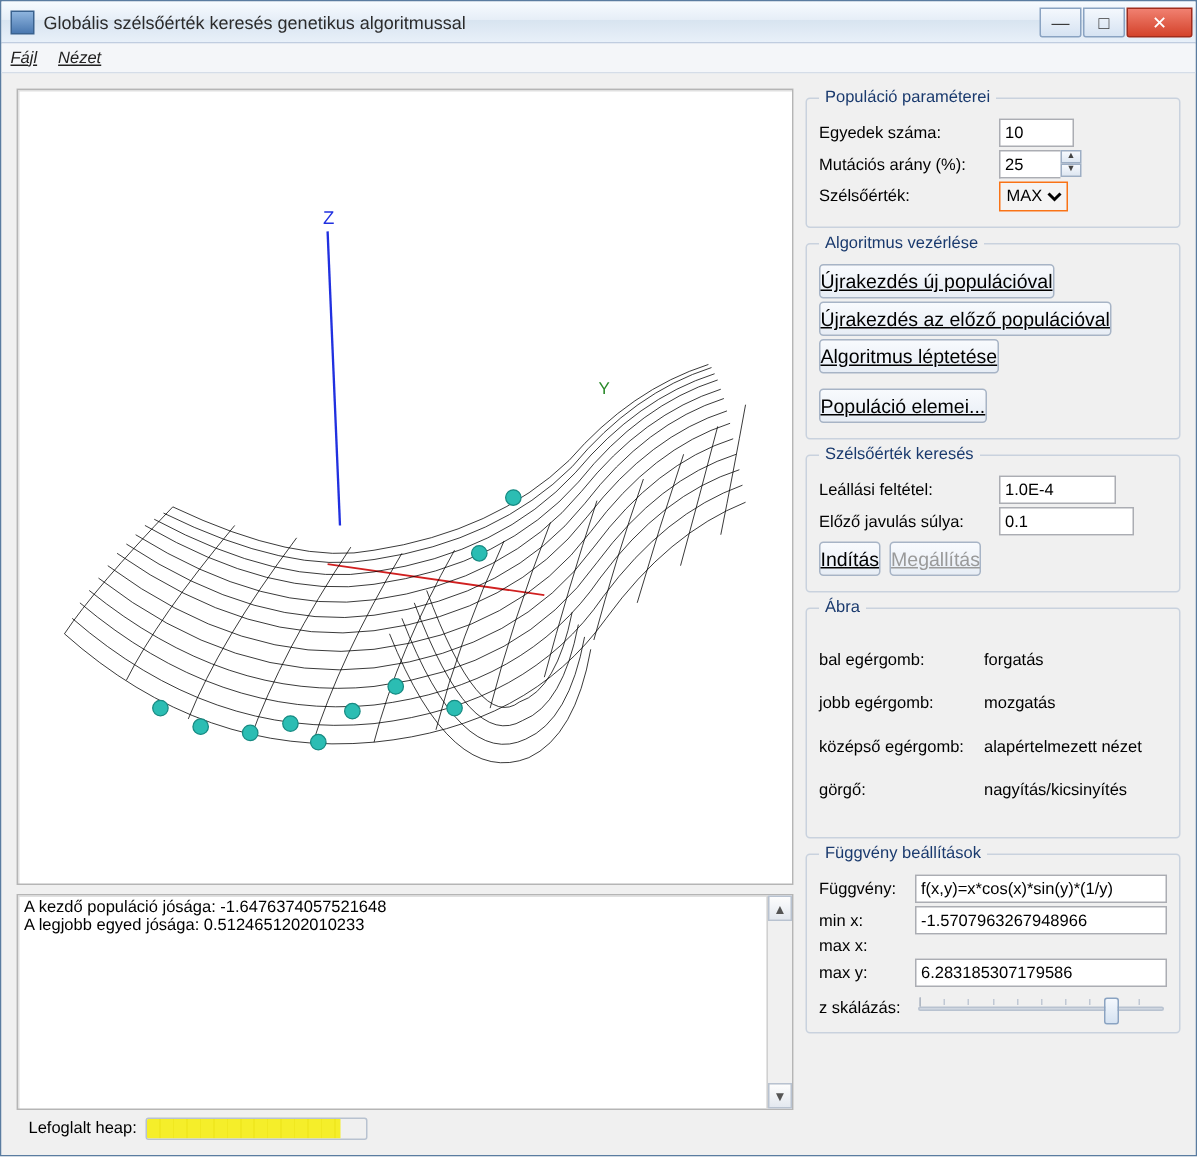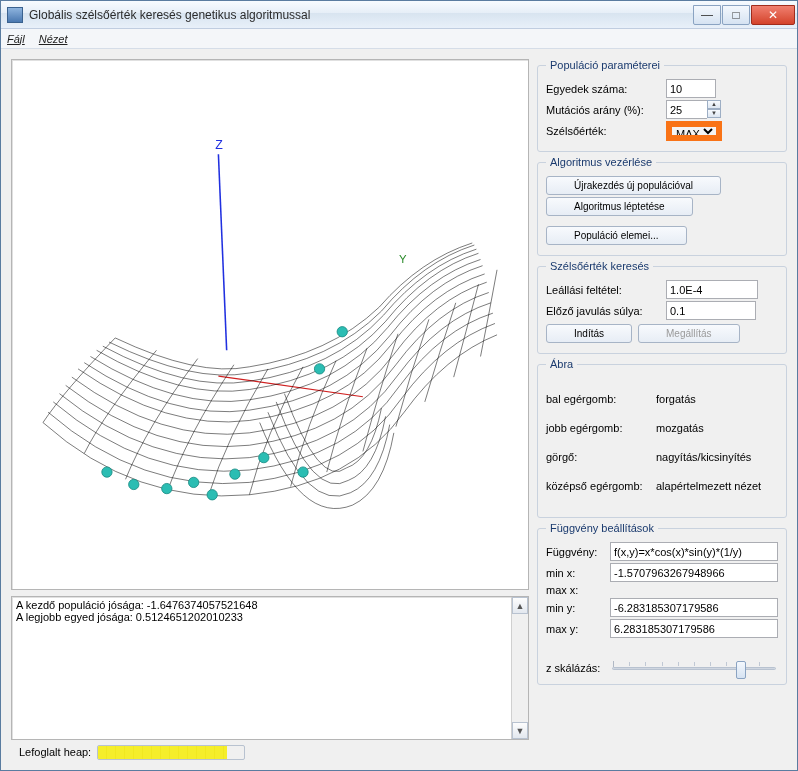--- a/index.html
+++ b/index.html
@@ -22,26 +22,26 @@
   .log-scroll { position: absolute; right: 0; top: 0; bottom: 0; width: 17px; background: #f0f0f0; border-left: 1px solid #d0d0d0; }
   .log-scroll .arrow { height: 17px; background: linear-gradient(#fdfdfd,#e3e8ef); border: 1px solid #b8c2d0; display: flex; align-items: center; justify-content: center; font-size: 9px; color: #555; }
   .right-col { width: 250px; display: flex; flex-direction: column; gap: 4px; }
   fieldset { border: 1px solid #c9d2de; border-radius: 3px; padding: 6px 8px 8px 8px; background: #f0f0f0; }
   legend { padding: 0 4px; color: #1a3a6e; font-size: 11px; }
   .row { display: flex; align-items: center; margin: 2px 0; gap: 6px; }
   .row label, .row .lbl { flex: 0 0 114px; color: #000; }
   input[type=text] { border: 1px solid #abadb3; padding: 1px 3px; font-size: 11px; height: 19px; background: #fff; }
   input[type=text].narrow { width: 50px; }
   input[type=text].wide { flex: 1; width: 100%; }
-  select { border: 6px solid #f97316; font-size: 11px; height: 20px; background: #f4f4f4; }
+  select { border: 1px solid #f97316; font-size: 11px; height: 20px; background: #f4f4f4; }
   .spinner { display: inline-flex; }
   .spinner input { width: 41px; border-right: none; }
   .spinner .spins { display: flex; flex-direction: column; }
   .spinner .spins button { width: 14px; height: 9px; font-size: 6px; line-height: 5px; padding: 0; border: 1px solid #9daec4; background: linear-gradient(#f7fafe,#dde6f1); color: #444; }
-  button.form-btn { border: 1px solid #a7b4c6; background: linear-gradient(#f8fafd,#e7edf5); padding: 3px 27px; font-size: 10px; border-radius: 3px; color: #000; cursor: default; margin: 2px 0; }
+  button.form-btn { border: 1px solid #a7b4c6; background: linear-gradient(#f8fafd,#e7edf5); padding: 3px 0; font-size: 13px; border-radius: 3px; color: #000; cursor: default; margin: 2px 0; text-decoration: underline; }
   button.form-btn:disabled { color: #9a9a9a; }
   .btn-row { display: flex; gap: 6px; }
   .slider-wrap { flex: 1; display: flex; align-items: center; padding: 0 2px; }
   .slider-track { flex: 1; height: 3px; background: #cfd6e0; border: 1px solid #b8c2d0; position: relative; border-radius: 2px; }
   .slider-track::before, .slider-track::after { content:''; position:absolute; width:1px; height:6px; background:#b0b8c4; top:-7px; }
   .slider-track .tick { position:absolute; width:1px; height:4px; background:#c0c8d4; top:-6px; }
   .slider-thumb { position: absolute; top: -7px; left: 76%; width: 10px; height: 18px; background: linear-gradient(#f4f8fd,#d6e3f2); border: 1px solid #8aa3c2; border-radius: 2px; }
   .statusbar { height: 24px; display: flex; align-items: center; padding: 2px 8px; gap: 6px; }
   .heap-label { color: #000; }
   .progress { width: 148px; height: 15px; border: 1px solid #b8c2d0; background: #f0f0f0; position: relative; border-radius: 2px; overflow: hidden; }
@@ -167,30 +167,31 @@
             <span class="lbl">Szélsőérték:</span>
             <select>
               <option>MAX</option>
             </select>
           </div>
         </fieldset>
 
         <fieldset>
           <legend>Algoritmus vezérlése</legend>
           <button class="form-btn" style="display:block">Újrakezdés új populációval</button>
+          <button class="form-btn" style="display:block">Újrakezdés az előző populációval</button>
           <button class="form-btn" style="display:block">Algoritmus léptetése</button>
           <div style="height:6px"></div>
           <button class="form-btn" style="display:block">Populáció elemei...</button>
         </fieldset>
 
         <fieldset>
           <legend>Szélsőérték keresés</legend>
           <div class="row">
             <span class="lbl">Leállási feltétel:</span>
-            <input type="text" style="width: 92px;" value="1.0E-4">
+            <input type="text" style="width: 78px;" value="1.0E-4">
           </div>
           <div class="row">
             <span class="lbl">Előző javulás súlya:</span>
             <input type="text" style="width: 90px;" value="0.1">
           </div>
           <div class="btn-row">
             <button class="form-btn">Indítás</button>
             <button class="form-btn" disabled="">Megállítás</button>
           </div>
         </fieldset>
@@ -199,51 +200,47 @@
           <legend>Ábra</legend>
           <div class="hint-row">
               <span class="hl">bal egérgomb:</span>
               <span class="hv">forgatás</span>
             </div>
           <div class="hint-row">
               <span class="hl">jobb egérgomb:</span>
               <span class="hv">mozgatás</span>
             </div>
           <div class="hint-row">
+              <span class="hl">középső egérgomb:</span>
+              <span class="hv">alapértelmezett nézet</span>
+            </div>
+          <div class="hint-row">
               <span class="hl">görgő:</span>
               <span class="hv">nagyítás/kicsinyítés</span>
             </div>
-          <div class="hint-row">
-              <span class="hl">középső egérgomb:</span>
-              <span class="hv">alapértelmezett nézet</span>
-            </div>
         </fieldset>
 
         <fieldset>
           <legend>Függvény beállítások</legend>
           <div class="row">
               <span class="lbl" style="flex-basis:58px">Függvény:</span>
               <input type="text" class="wide" value="f(x,y)=x*cos(x)*sin(y)*(1/y)" style="">
             </div>
           <div class="row">
               <span class="lbl" style="flex-basis:58px">min x:</span>
               <input type="text" class="wide" value="-1.5707963267948966" style="">
             </div>
           <div class="row">
               <span class="lbl" style="flex-basis:58px">max x:</span>
             </div>
           <div class="row">
-              <span class="lbl" style="flex-basis:58px">min y:</span>
-              <input type="text" class="wide" value="-6.283185307179586" style="">
-            </div>
-          <div class="row">
               <span class="lbl" style="flex-basis:58px">max y:</span>
               <input type="text" class="wide" value="6.283185307179586" style="">
             </div>
-          <div class="row" style="margin-top:24px">
+          <div class="row" style="margin-top:8px">
             <span class="lbl" style="flex-basis:58px">z skálázás:</span>
             <div class="slider-wrap">
               <div class="slider-track">
                 <span class="tick" style="left:10%"></span>
                   <span class="tick" style="left:20%"></span>
                   <span class="tick" style="left:30%"></span>
                 <span class="tick" style="left:40%"></span>
                   <span class="tick" style="left:50%"></span>
                   <span class="tick" style="left:60%"></span>
                 <span class="tick" style="left:70%"></span>

